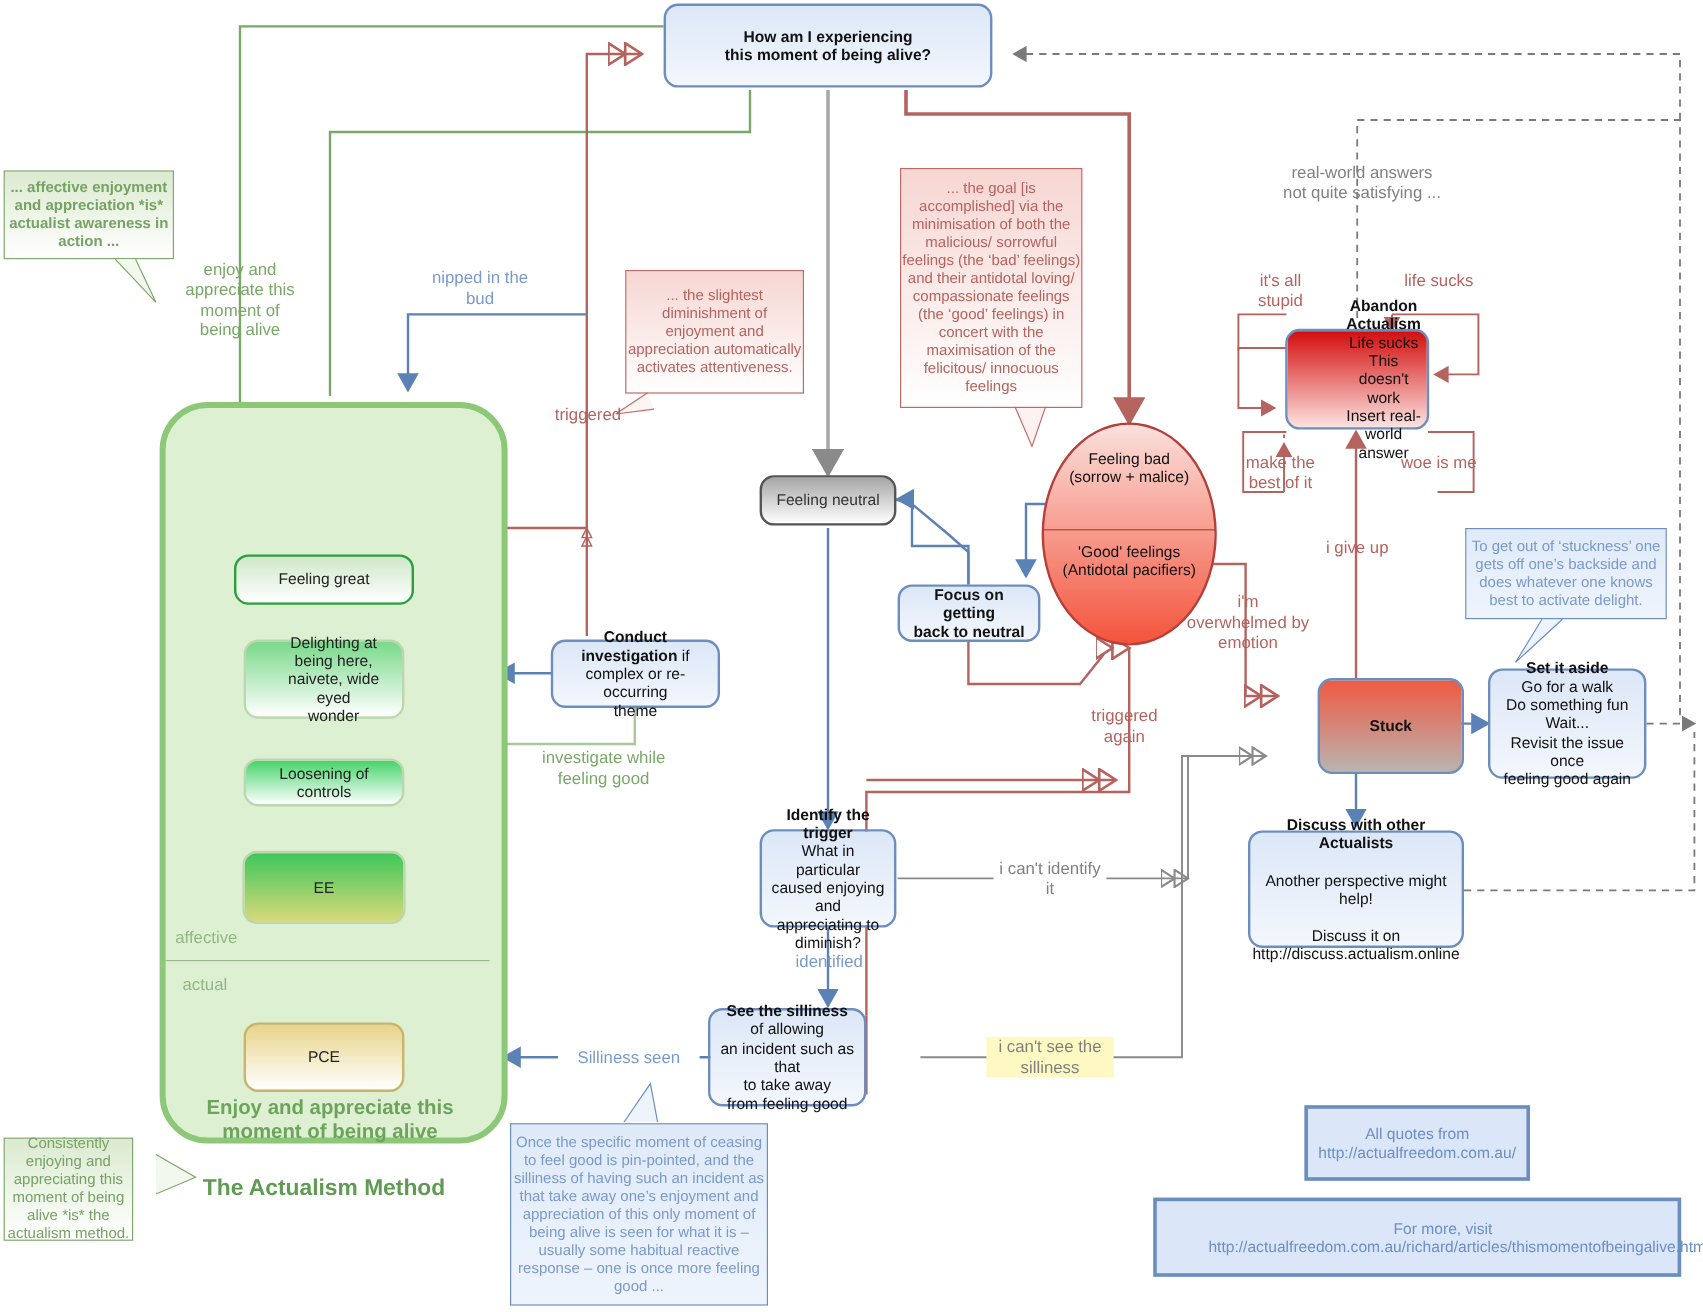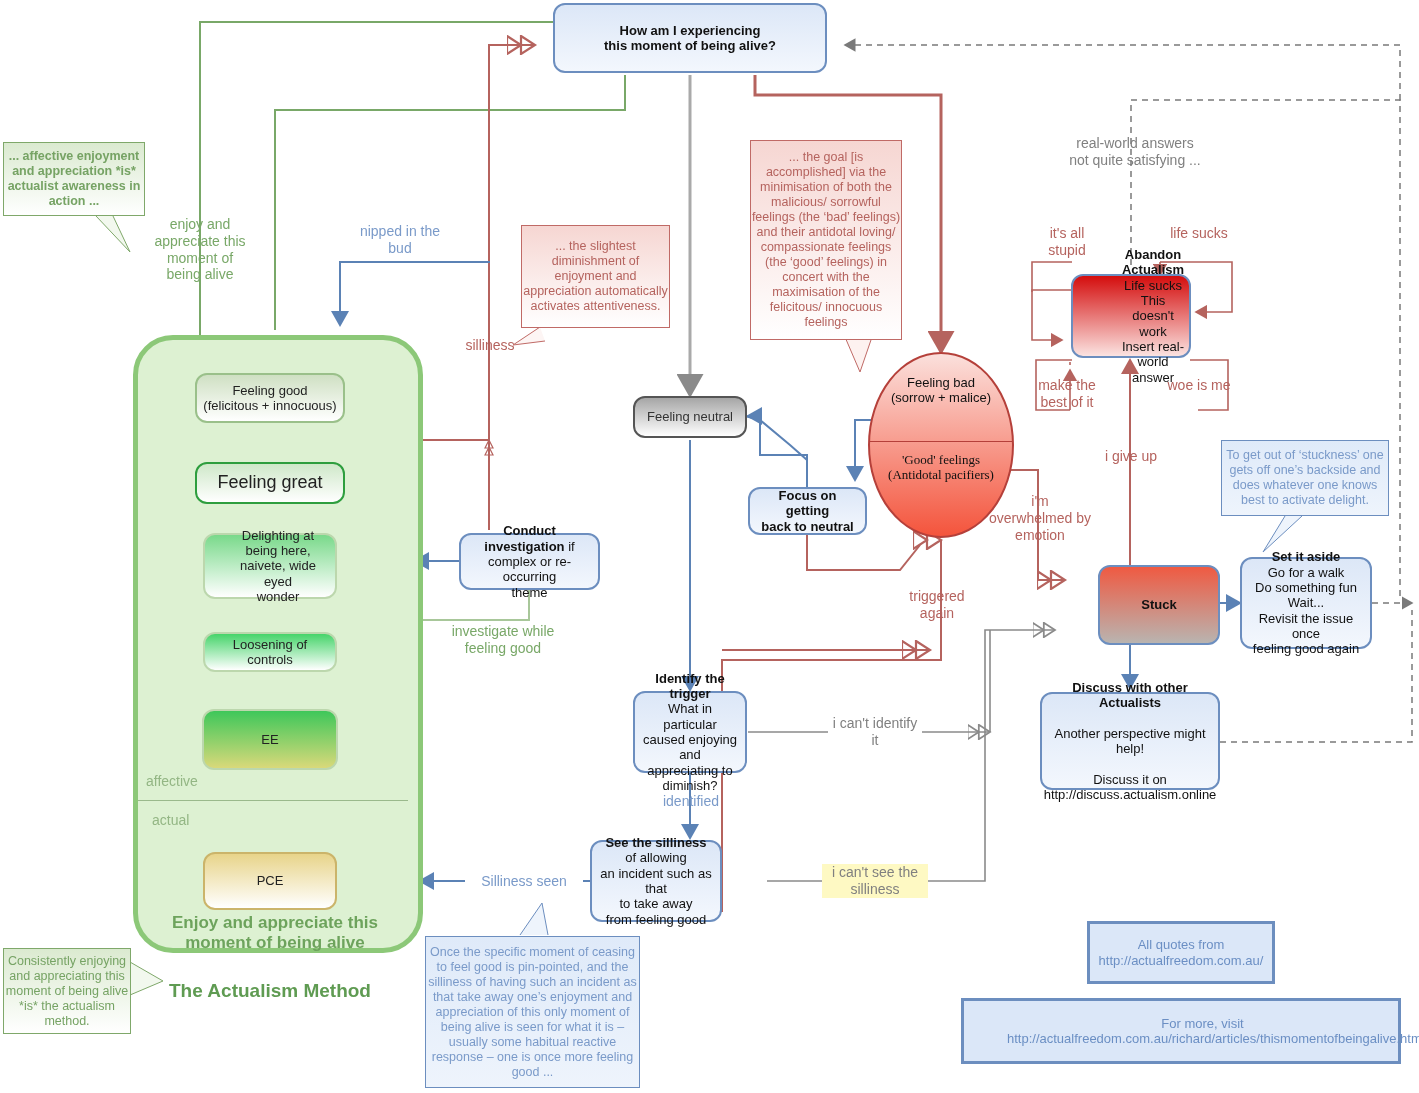--- a/index.html
+++ b/index.html
@@ -6,21 +6,21 @@
   body{font-family:"Liberation Sans","DejaVu Sans",sans-serif;}
   #stage{position:relative;width:1419px;height:1093px;overflow:hidden;background:#fff;}
   #edges{position:absolute;left:0;top:0;width:1419px;height:1093px;}
   .node{position:absolute;box-sizing:border-box;display:flex;align-items:center;justify-content:center;text-align:center;}
   .node .txt{width:100%;padding:2px 6px;line-height:1.18;}
   .rr{border-radius:12px;}
   .bluebox{border:2px solid #6c8ebf;background:linear-gradient(to bottom,#dce7f7,#f3f7fd);color:#111;font-size:13px;}
   .bluebox b{font-weight:bold;}
   .greybox{border:2px solid #555;background:linear-gradient(to bottom,#a6a6a6,#ffffff);color:#333;font-size:13px;}
   .greenbox{border:2px solid #9ac08a;background:linear-gradient(to bottom,#cfe0c3,#ffffff);color:#222;font-size:13px;}
-  .greenbox2{border:2px solid #2e9e3e;background:linear-gradient(to bottom,#cfe8c9,#ffffff);color:#222;font-size:18px;}
+  .greenbox2{border:2px solid #2e9e3e;background:linear-gradient(to bottom,#cfe8c9,#ffffff);color:#222;font-size:13px;}
   .greenbox3{border:2px solid #bcd7ad;background:linear-gradient(to bottom,#79d98a,#ffffff);color:#222;font-size:13px;padding-left:16px;}
   .greenbox4{border:2px solid #bcd7ad;background:linear-gradient(to bottom,#46d46a,#ffffff);color:#222;font-size:13px;}
   .greenbox5{border:2px solid #bcd7ad;background:linear-gradient(to bottom,#3ec75a,#d9d97a);color:#222;font-size:13px;}
   .goldbox{border:2px solid #cbb46a;background:linear-gradient(to bottom,#e8d48a,#ffffff);color:#222;font-size:13px;}
   .redbox{border:2px solid #6c8ebf;background:linear-gradient(to bottom,#d40d0d,#fbe3e1);color:#111;font-size:13px;padding-left:44px;}
   .stuckbox{border:2px solid #6c8ebf;background:linear-gradient(to bottom,#ef5a42,#b9b4b0);color:#111;font-size:13px;font-weight:bold;margin-left:28px;}
   .ellipse{border:2px solid #b5403a;border-radius:50%;background:linear-gradient(to bottom,#fbe0dc,#f4543c);color:#111;font-size:13px;}
   .sqbox{border:3px solid #6c8ebf;background:#dbe7f8;color:#6b8fc4;font-size:13px;}
   
   .callout{position:absolute;box-sizing:border-box;font-size:12.5px;line-height:1.2;text-align:center;display:flex;align-items:center;justify-content:center;}
@@ -181,26 +181,20 @@
   </div>
   <div class="maintitle" style="left:169px;top:980px;">The Actualism Method</div>
 
   <div class="node rr bluebox" style="left:553px;top:3px;width:274px;height:70px;font-weight:bold;">
     <div class="txt">
       <span>How am I experiencing</span><br>
       <span>this moment of being alive?</span>
     </div>
   </div>
 
-  <div class="node rr greenbox" style="left:195px;top:373px;width:150px;height:50px;">
-    <div class="txt">
-      <span>Feeling good</span><br>
-      <span>(felicitous + innocuous)</span>
-    </div>
-  </div>
 
   <div class="node rr greenbox2" style="left:195px;top:462px;width:150px;height:42px;">
     <div class="txt"><span>Feeling great</span></div>
   </div>
 
   <div class="node rr greenbox3" style="left:203px;top:533px;width:134px;height:66px;">
     <div class="txt">
       <span>Delighting at being here,</span><br>
       <span>naivete, wide eyed</span><br>
       <span>wonder</span>
@@ -222,21 +216,21 @@
   <div class="node rr greybox" style="left:633px;top:396px;width:114px;height:42px;">
     <div class="txt"><span>Feeling neutral</span></div>
   </div>
 
   <div class="node ellipse" style="left:868px;top:352px;width:146px;height:186px;">
     <div class="txt" style="position:relative;">
       <div style="position:absolute;left:0;top:-68px;width:100%;">
         <span>Feeling bad</span><br>
         <span>(sorrow + malice)</span>
       </div>
-      <div style="position:absolute;left:0;top:9px;width:100%;font-family:Liberation Serif, serif;">
+      <div style="position:absolute;left:0;top:9px;width:100%;">
         <span>'Good' feelings</span><br>
         <span>(Antidotal pacifiers)</span>
       </div>
     </div>
   </div>
   <div style="position:absolute;left:869px;top:441px;width:144px;height:1px;background:#b5403a;"></div>
 
   <div class="node rr bluebox" style="left:459px;top:533px;width:141px;height:57px;">
     <div class="txt">
       <b>Conduct investigation</b><span> if</span><br>
@@ -327,27 +321,27 @@
   </div>
 
   <div class="callout c-blue" style="left:1221px;top:440px;width:168px;height:76px;">
     <span>To get out of ‘stuckness’ one gets off one’s backside and does whatever one knows best to activate delight.</span>
   </div>
 
   <div class="callout c-blue" style="left:425px;top:936px;width:215px;height:152px;">
     <span>Once the specific moment of ceasing to feel good is pin-pointed, and the silliness of having such an incident as that take away one’s enjoyment and appreciation of this only moment of being alive is seen for what it is – usually some habitual reactive response – one is once more feeling good ...</span>
   </div>
 
-  <div class="callout c-green" style="left:3px;top:948px;width:128px;height:86px;">
+  <div class="callout c-green" style="left:3px;top:948px;width:108px;height:86px;">
     <span>Consistently enjoying and appreciating this moment of being alive *is* the actualism method.</span>
   </div>
 
   <div class="lbl lbl-green" style="left:150px;top:216px;width:100px;">enjoy and appreciate this moment of being alive</div>
   <div class="lbl lbl-blue" style="left:358px;top:223px;width:84px;">nipped in the bud</div>
-  <div class="lbl lbl-red" style="left:452px;top:337px;width:76px;">silliness</div>
+  <div class="lbl lbl-red" style="left:452px;top:337px;width:76px;">triggered</div>
   <div class="lbl lbl-green" style="left:441px;top:623px;width:124px;">investigate while feeling good</div>
   <div class="lbl lbl-red" style="left:896px;top:588px;width:82px;">triggered again</div>
   <div class="lbl lbl-blue" style="left:650px;top:793px;width:82px;">identified</div>
   <div class="lbl lbl-blue" style="left:465px;top:873px;width:118px;background:#fff;">Silliness seen</div>
   <div class="lbl lbl-grey" style="left:828px;top:715px;width:94px;background:#fff;">i can't identify it</div>
   <div class="lbl lbl-grey" style="left:822px;top:864px;width:106px;background:#fef9c3;">i can't see the silliness</div>
   <div class="lbl lbl-grey" style="left:1065px;top:135px;width:140px;">real-world answers not quite satisfying ...</div>
   <div class="lbl lbl-red" style="left:1030px;top:225px;width:74px;">it's all stupid</div>
   <div class="lbl lbl-red" style="left:1163px;top:225px;width:72px;">life sucks</div>
   <div class="lbl lbl-red" style="left:1028px;top:377px;width:78px;">make the best of it</div>

